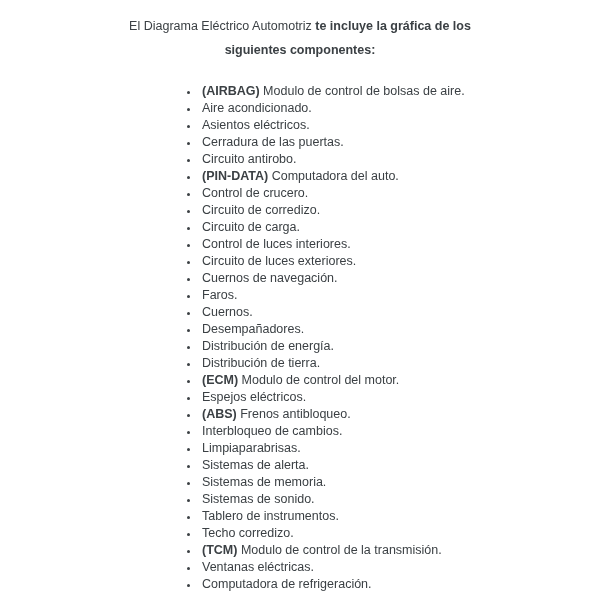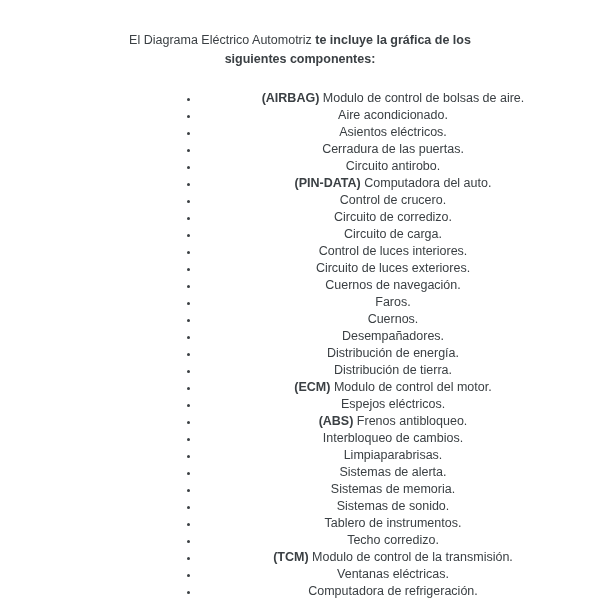--- a/index.html
+++ b/index.html
@@ -14,34 +14,33 @@
     color: #3b4044;
     overflow: hidden;
   }
   .doc-page {
     width: 600px;
     height: 600px;
     box-sizing: border-box;
   }
   .doc-title {
     width: 372px;
-    margin: 31px auto 0 auto;
+    margin: 14px auto 0 auto;
     text-align: center;
     font-size: 12.5px;
-    line-height: 19px;
+    line-height: 24px;
     font-weight: 400;
   }
   .doc-title .bold-part {
     font-weight: 700;
   }
   ul.component-list {
     margin: 21px 16px 0 0;
     padding: 0 0 0 200px;
     list-style: disc;
-    text-align: center;
   }
   ul.component-list li {
     font-size: 12.5px;
     line-height: 17px;
     padding-left: 2px;
   }
   ul.component-list li::marker {
     font-size: 11px;
     color: #3b4044;
   }

